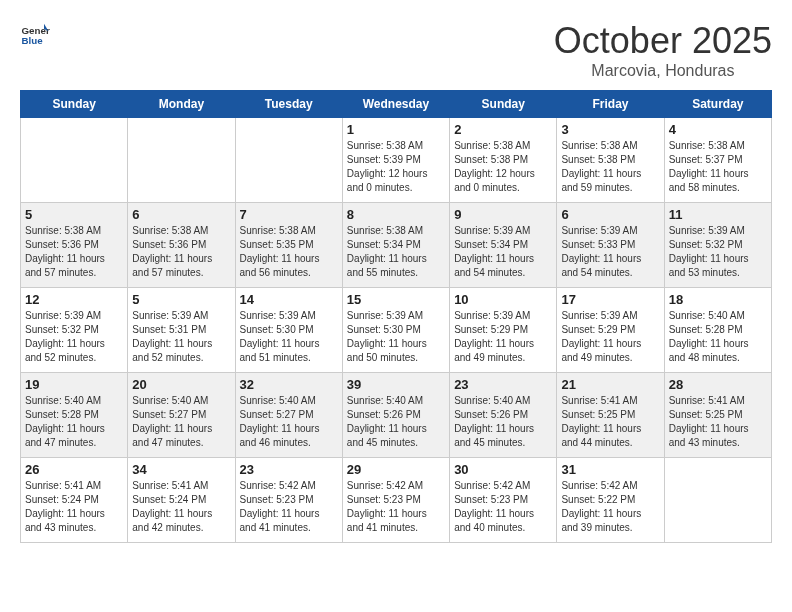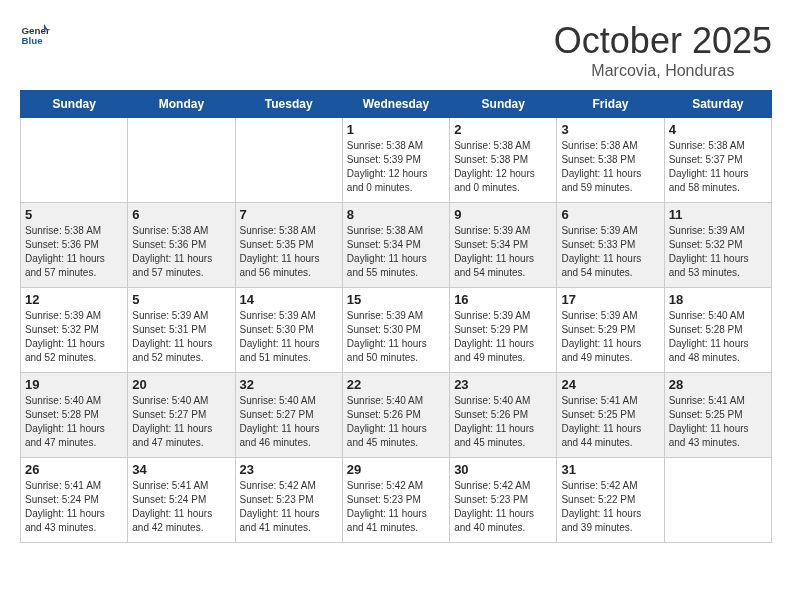--- a/index.html
+++ b/index.html
@@ -170,21 +170,21 @@
         </td>
         <td>
           <div class="day-number">14</div>
           <div class="day-info">Sunrise: 5:39 AM<br>Sunset: 5:30 PM<br>Daylight: 11 hours and 51 minutes.</div>
         </td>
         <td>
           <div class="day-number">15</div>
           <div class="day-info">Sunrise: 5:39 AM<br>Sunset: 5:30 PM<br>Daylight: 11 hours and 50 minutes.</div>
         </td>
         <td>
-          <div class="day-number">16</div>
+          <div class="day-number">10</div>
           <div class="day-info">Sunrise: 5:39 AM<br>Sunset: 5:29 PM<br>Daylight: 11 hours and 49 minutes.</div>
         </td>
         <td>
           <div class="day-number">17</div>
           <div class="day-info">Sunrise: 5:39 AM<br>Sunset: 5:29 PM<br>Daylight: 11 hours and 49 minutes.</div>
         </td>
         <td>
           <div class="day-number">18</div>
           <div class="day-info">Sunrise: 5:40 AM<br>Sunset: 5:28 PM<br>Daylight: 11 hours and 48 minutes.</div>
         </td>
@@ -196,29 +196,29 @@
         </td>
         <td>
           <div class="day-number">20</div>
           <div class="day-info">Sunrise: 5:40 AM<br>Sunset: 5:27 PM<br>Daylight: 11 hours and 47 minutes.</div>
         </td>
         <td>
           <div class="day-number">32</div>
           <div class="day-info">Sunrise: 5:40 AM<br>Sunset: 5:27 PM<br>Daylight: 11 hours and 46 minutes.</div>
         </td>
         <td>
-          <div class="day-number">22</div>
+          <div class="day-number">39</div>
           <div class="day-info">Sunrise: 5:40 AM<br>Sunset: 5:26 PM<br>Daylight: 11 hours and 45 minutes.</div>
         </td>
         <td>
           <div class="day-number">23</div>
           <div class="day-info">Sunrise: 5:40 AM<br>Sunset: 5:26 PM<br>Daylight: 11 hours and 45 minutes.</div>
         </td>
         <td>
-          <div class="day-number">24</div>
+          <div class="day-number">21</div>
           <div class="day-info">Sunrise: 5:41 AM<br>Sunset: 5:25 PM<br>Daylight: 11 hours and 44 minutes.</div>
         </td>
         <td>
           <div class="day-number">28</div>
           <div class="day-info">Sunrise: 5:41 AM<br>Sunset: 5:25 PM<br>Daylight: 11 hours and 43 minutes.</div>
         </td>
       </tr>
       <tr class="row-white">
         <td>
           <div class="day-number">26</div>

